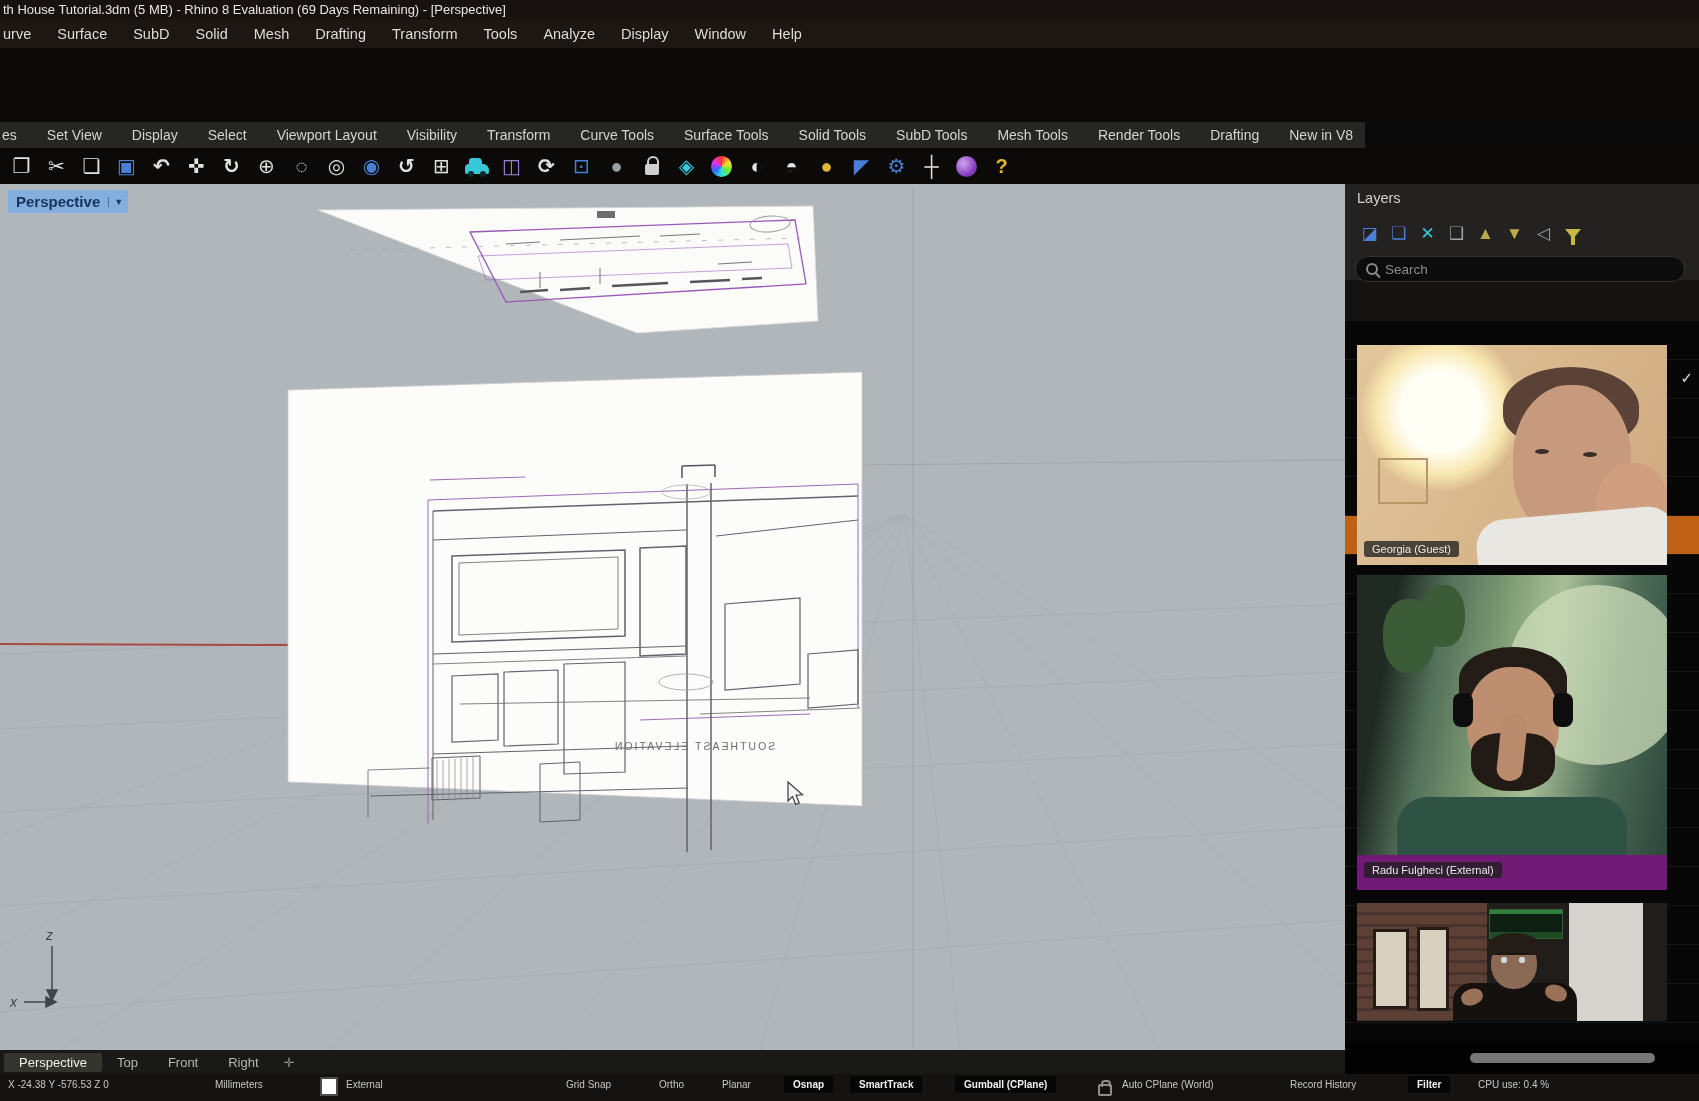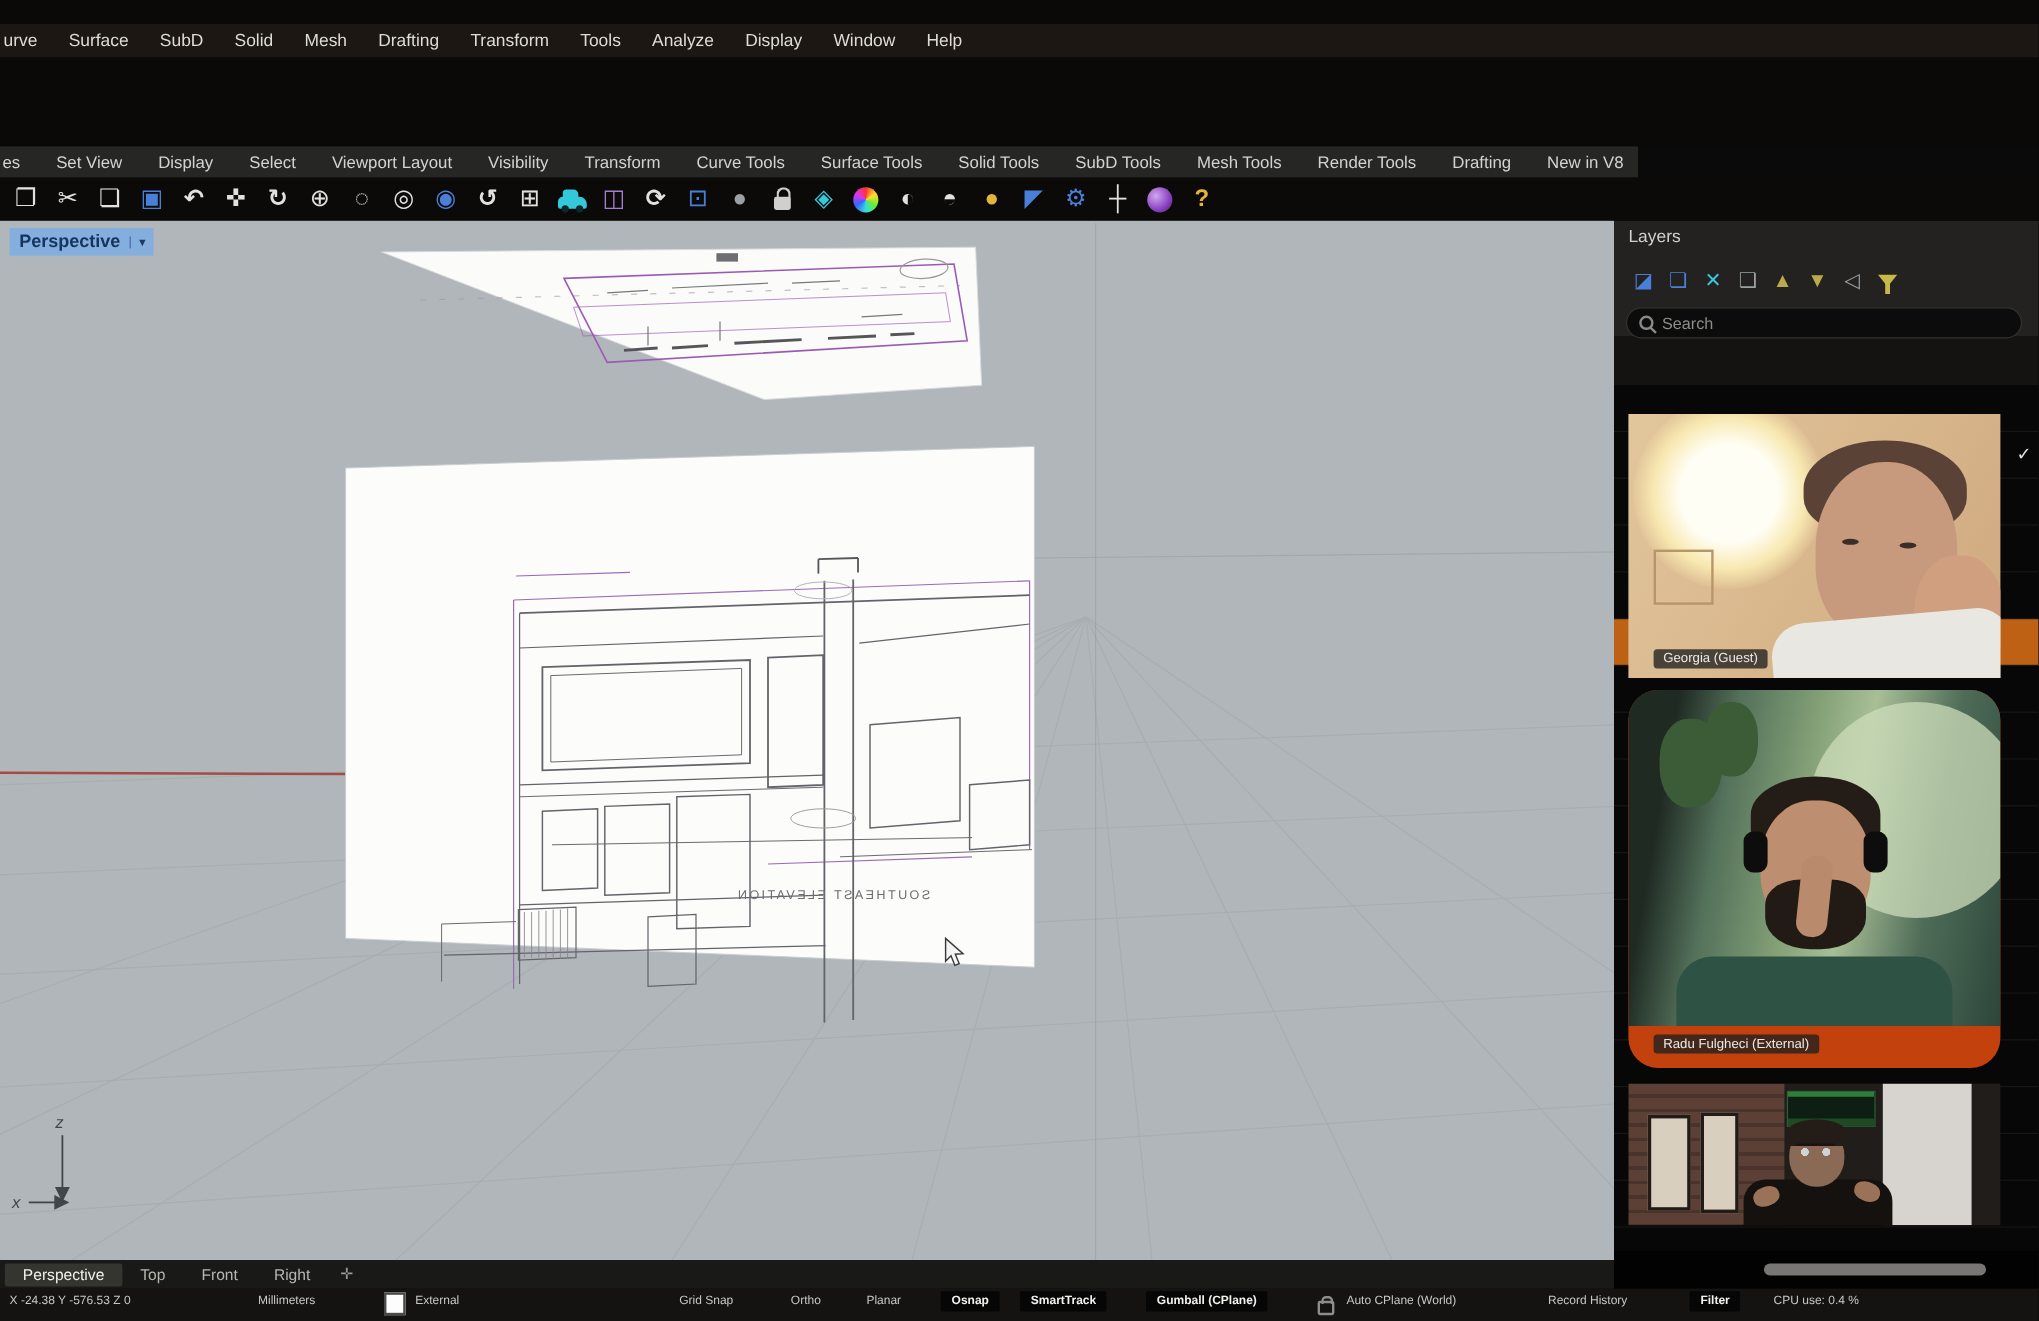--- a/index.html
+++ b/index.html
@@ -82,21 +82,21 @@
   .tile{position:relative;width:310px;overflow:hidden;background:#111;}
   .tile1{height:220px;margin-bottom:10px;background:linear-gradient(120deg,#e2c69c,#cfa87e);}
   .lamp{position:absolute;left:4px;top:-14px;width:160px;height:160px;border-radius:50%;
         background:radial-gradient(circle,#fffef4 0 36%,#f8e8b0 56%,rgba(248,232,176,0) 72%);}
   .frame{position:absolute;left:21px;top:113px;width:46px;height:42px;border:2px solid #b7976a;}
   .p1-hair{position:absolute;left:146px;top:22px;width:136px;height:80px;background:#5a4336;border-radius:50% 50% 40% 40%;}
   .p1-face{position:absolute;left:156px;top:40px;width:118px;height:150px;background:#c79a7d;border-radius:48% 48% 42% 42%;}
   .p1-eye{position:absolute;width:14px;height:5px;background:#3a2e26;border-radius:50%;}
   .p1-hand{position:absolute;left:238px;top:118px;width:75px;height:105px;background:#cf9f80;border-radius:45%;}
   .p1-shirt{position:absolute;left:120px;top:168px;width:200px;height:70px;background:#e9e7e2;border-radius:28px;transform:rotate(-5deg);}
-  .tile2{height:315px;margin-bottom:13px;background:#c2410c;border-radius:25px;}
+  .tile2{height:315px;margin-bottom:13px;background:#701a75;}
   .t2video{position:absolute;left:0;top:0;width:310px;height:280px;overflow:hidden;
            background:linear-gradient(100deg,#1f2a23 0 12%,#53705a 26%,#83a077 45%,#a8bf96 58%,#4f6c58 78%,#2c463a 100%);}
   .t2circle{position:absolute;right:-20px;top:10px;width:180px;height:180px;border-radius:50%;background:#ccdcba;opacity:.75;}
   .tree{position:absolute;background:#3c5c38;border-radius:45%;}
   .p2-hair{position:absolute;left:102px;top:72px;width:108px;height:64px;background:#241c16;border-radius:50% 50% 30% 30%;}
   .p2-face{position:absolute;left:110px;top:92px;width:92px;height:112px;background:#bd8f70;border-radius:46%;}
   .p2-beard{position:absolute;left:114px;top:158px;width:84px;height:58px;background:#221a14;border-radius:35% 35% 45% 45%;}
   .p2-cup{position:absolute;width:20px;height:34px;background:#0d0d0d;border-radius:8px;top:118px;}
   .p2-hand{position:absolute;left:142px;top:138px;width:26px;height:68px;background:#b98a6c;border-radius:12px;transform:rotate(6deg);}
   .p2-hoodie{position:absolute;left:40px;top:222px;width:230px;height:70px;background:#2e5244;border-radius:30px 30px 0 0;}
@@ -106,36 +106,39 @@
   .winA{position:absolute;background:#d9cfbe;border:3px solid #241b16;}
   .wallw{position:absolute;left:212px;top:0;width:74px;height:118px;background:#d7d4cf;}
   .sign{position:absolute;left:132px;top:6px;width:72px;height:28px;background:#0d1f12;border:1px solid #2f5f33;
         box-shadow:inset 0 4px 0 #2f7f3a,inset 0 -6px 0 #1e4a24;}
   .p3-head{position:absolute;left:134px;top:36px;width:46px;height:50px;background:#8a6a54;border-radius:48%;}
   .p3-hair{position:absolute;left:132px;top:30px;width:50px;height:22px;background:#241c16;border-radius:50% 50% 0 0;}
   .p3-glass{position:absolute;left:140px;top:50px;width:32px;height:10px;border-top:2px solid #1a1512;
             background:radial-gradient(circle 6px at 7px 5px,#cfd4d8 55%,transparent 56%),radial-gradient(circle 6px at 25px 5px,#cfd4d8 55%,transparent 56%);}
   .p3-body{position:absolute;left:96px;top:80px;width:124px;height:40px;background:#14110f;border-radius:18px 18px 0 0;}
   .p3-hand{position:absolute;width:22px;height:16px;background:#9a7258;border-radius:45%;}
-  .namechip{position:absolute;left:21px;background:rgba(32,32,32,.78);color:#eceae6;font-size:11px;
+  .namechip{position:absolute;left:7px;background:rgba(32,32,32,.78);color:#eceae6;font-size:11px;
             padding:2px 8px;border-radius:3px;white-space:nowrap;}
 
   
   .statusbar{position:absolute;left:0;top:1074px;width:100%;height:27px;background:#141311;color:#c9c7c2;font-size:10px;}
   .statusbar span{position:absolute;top:5px;white-space:nowrap;}
   .chip{background:#060606;color:#f2f1ee;font-weight:bold;padding:3px 9px;top:2px !important;border-radius:1px;}
   .swatch{width:14px;height:15px;background:#fdfdfd;border:2px solid #4a4a48;top:3px !important;}
   .slock{width:10px;height:8px;background:transparent;border:2px solid #8f8d89;border-radius:2px;top:10px !important;}
   .slock:before{content:"";position:absolute;top:-6px;left:1px;width:6px;height:5px;border:2px solid #8f8d89;border-bottom:none;border-radius:4px 4px 0 0;}
 </style>
 </head>
 <body>
 
 <div class="app">
 
+  <div class="titlebar">
+    <span>th House Tutorial.3dm (5 MB) - Rhino 8 Evaluation (69 Days Remaining) - [Perspective]</span>
+  </div>
 
   <div class="menubar">
     <span class="menu-item">urve</span>
     <span class="menu-item">Surface</span>
     <span class="menu-item">SubD</span>
     <span class="menu-item">Solid</span>
     <span class="menu-item">Mesh</span>
     <span class="menu-item">Drafting</span>
     <span class="menu-item">Transform</span>
     <span class="menu-item">Tools</span>

